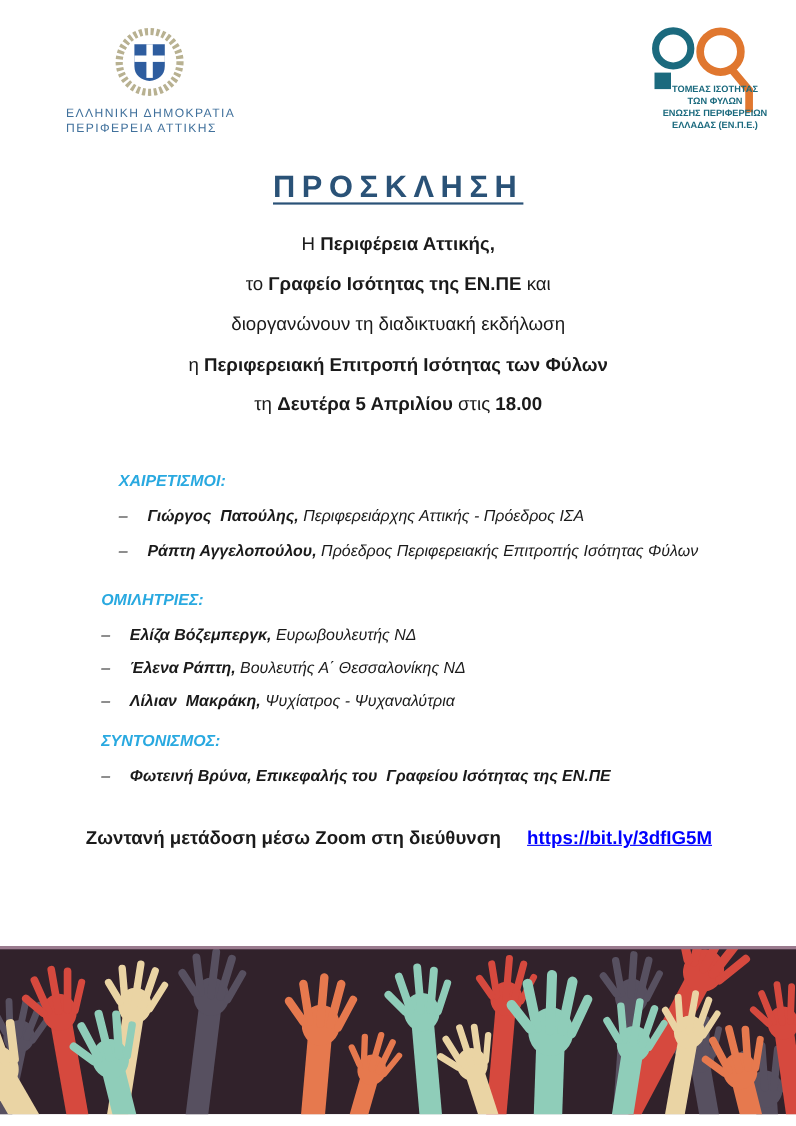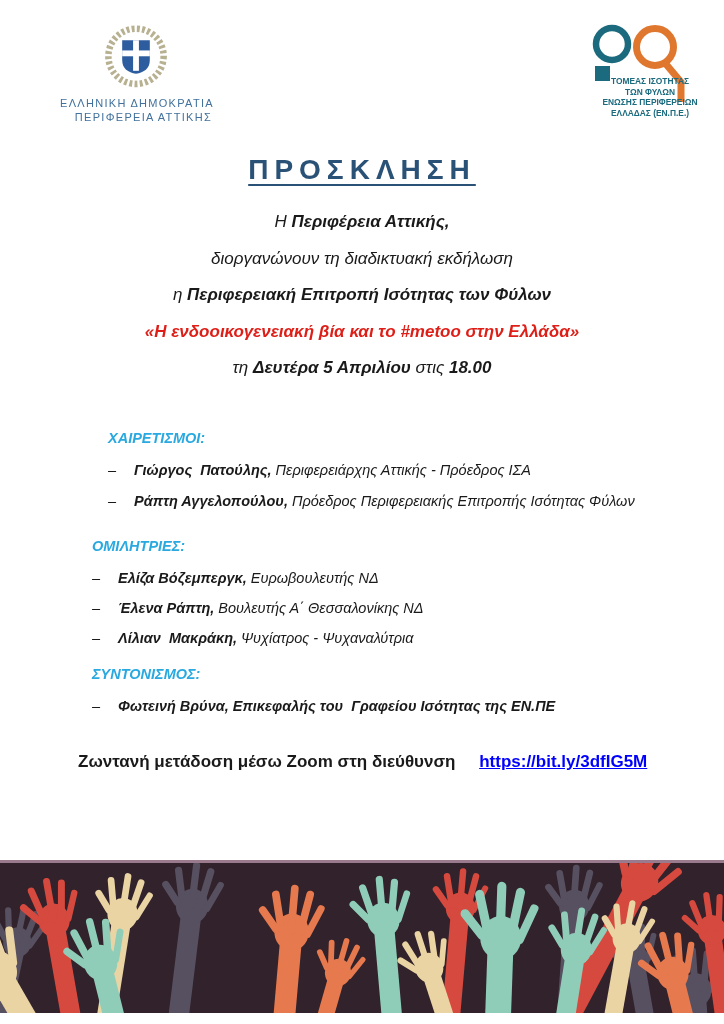--- a/index.html
+++ b/index.html
@@ -3,32 +3,32 @@
 <meta charset="utf-8">
 <style>
   * { margin:0; padding:0; box-sizing:border-box; }
   html,body { background:#888; }
   .page {
     position:relative; width:724px; height:1024px; margin:0 auto;
     background:#ffffff; overflow:hidden;
     font-family:"Liberation Sans", sans-serif; color:#1a1a1a;
   }
   
-  .logo-left { position:absolute; left:60px; top:20px; width:152px; text-align:right; }
+  .logo-left { position:absolute; left:60px; top:20px; width:152px; text-align:left; }
   .logo-left svg { display:block; margin:0 auto; }
   .logo-left-text { margin-top:3px; font-size:11px; letter-spacing:1.3px; color:#41719C; line-height:1.25; white-space:nowrap; }
   .logo-right { position:absolute; left:590px; top:14px; width:132px; }
   
   .title { position:absolute; top:154px; left:0; width:724px; text-align:center;
            font-size:28px; font-weight:bold; color:#2A5277; letter-spacing:6px; }
   .title span { text-decoration:underline; text-underline-offset:5px; text-decoration-thickness:2px; }
   
   .intro { position:absolute; top:204px; left:78px; width:568px; text-align:center;
            font-size:17px; color:#1a1a1a; }
-  .intro p { margin:0; line-height:36.5px; white-space:nowrap;font-style:italic; }
+  .intro p { margin:0; line-height:36.5px; white-space:nowrap; }
   .event-title { color:#DE1F18; font-weight:bold; }
   
   .section { position:absolute; left:92px; width:576px; font-size:14.5px; font-style:italic; }
   .section-heading { color:#29A9E0; font-weight:bold; margin-bottom:14px; font-size:14.5px; }
   .sec-greetings { top:430px;margin-left:16px; }
   .sec-speakers  { top:538px; }
   .sec-moderation{ top:666px; }
   .list-item { display:flex; line-height:20px; margin-bottom:11px; }
   .sec-speakers .list-item { margin-bottom:10px; }
   .dash { width:26px; flex:0 0 26px; }
@@ -72,23 +72,23 @@
         <text x="60" y="91">ΕΝΩΣΗΣ ΠΕΡΙΦΕΡΕΙΩΝ</text>
         <text x="60" y="102">ΕΛΛΑΔΑΣ (ΕΝ.Π.Ε.)</text>
       </g>
     </svg>
   </div>
 
   <h1 class="title"><span>ΠΡΟΣΚΛΗΣΗ</span></h1>
 
   <div class="intro">
     <p><span>Η </span><b>Περιφέρεια Αττικής,</b></p>
+    <p><span>το </span><b>Γραφείο Ισότητας της ΕΝ.ΠΕ</b><span> και</span></p>
     <p>διοργανώνουν τη διαδικτυακή εκδήλωση</p>
     <p><span>η </span><b>Περιφερειακή Επιτροπή Ισότητας των Φύλων</b></p>
-    <p class="event-title">«Η ενδοοικογενειακή βία και το #metoo στην Ελλάδα»</p>
     <p><span>τη </span><b>Δευτέρα 5 Απριλίου</b><span> στις </span><b>18.00</b></p>
   </div>
 
   <div class="section sec-greetings">
     <div class="section-heading">ΧΑΙΡΕΤΙΣΜΟΙ:</div>
     <div class="list-item">
       <span class="dash">–</span>
       <span><span class="speaker-name">Γιώργος  Πατούλης,</span><span class="speaker-role">Περιφερειάρχης Αττικής - Πρόεδρος ΙΣΑ</span></span>
     </div>
     <div class="list-item">

